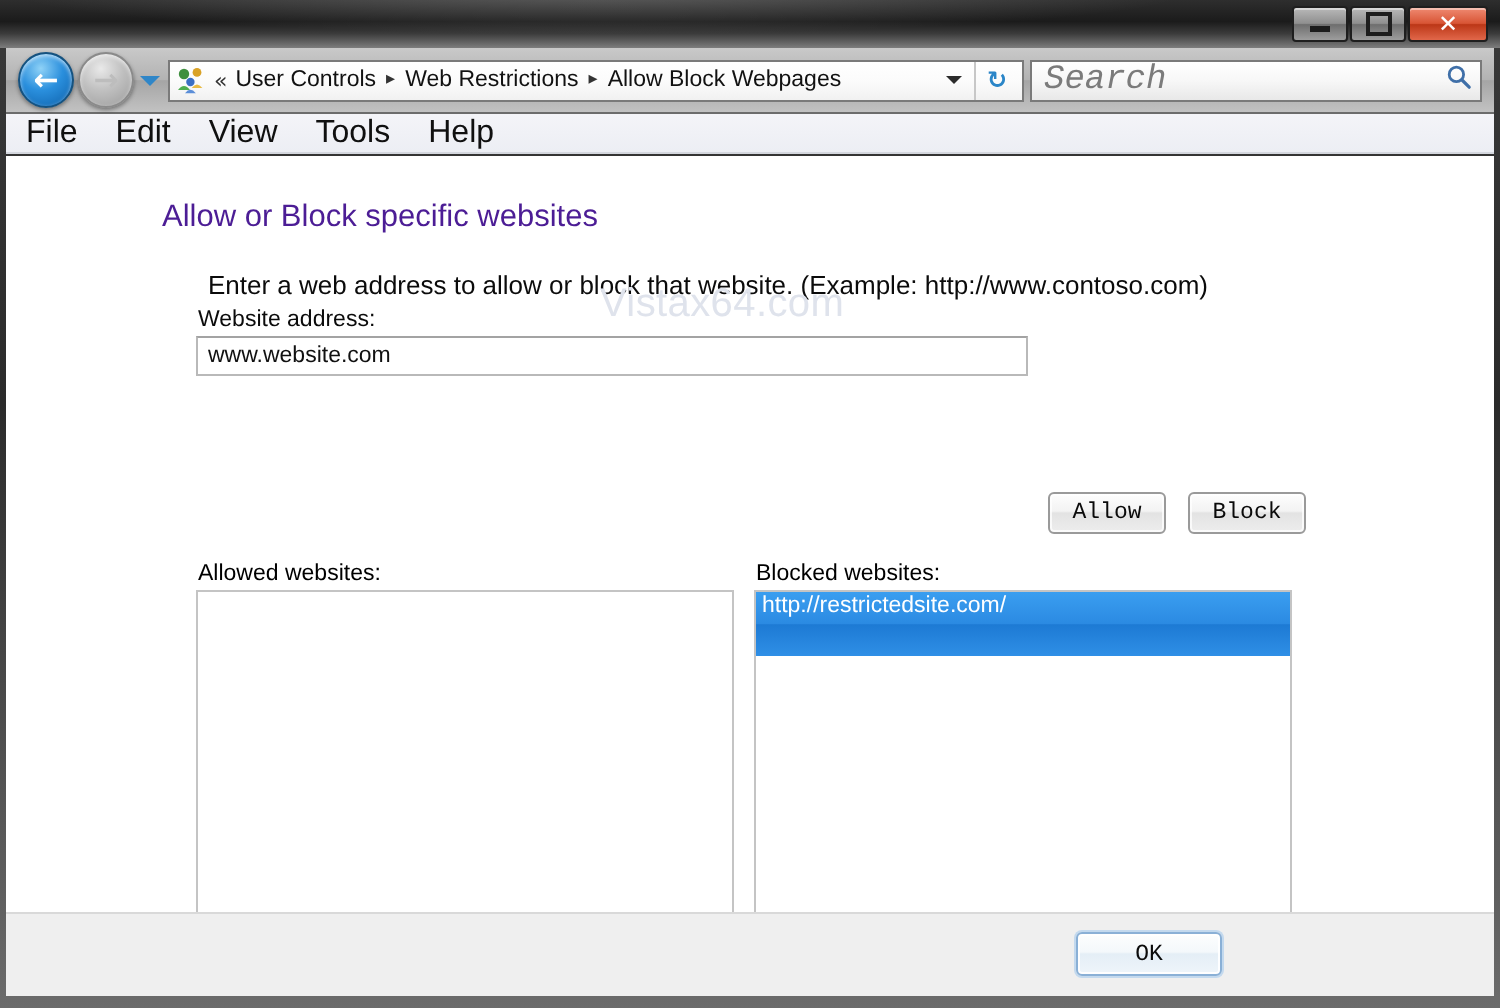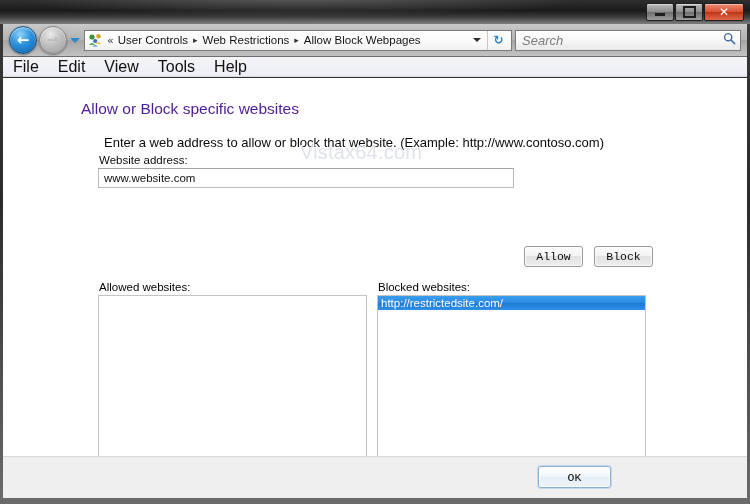--- a/index.html
+++ b/index.html
@@ -134,21 +134,21 @@
   }
   .searchbox {
     width: 226px; height: 21px; flex: none;
     background: linear-gradient(180deg,#ffffff 0%, #f7f7f7 50%, #e8e8e8 100%);
     border: 1px solid #7a7a7a;
     box-sizing: border-box;
     display: flex; align-items: center;
     padding: 0 4px 0 6px;
   }
   .searchbox .ph {
-    flex: 1; color: #7b7b7b; font-style: italic; font-size: 13px;
+    flex: 1; color: #7b7b7b; font-style: italic; font-size: 17px; font-family: Liberation Mono, monospace;
   }
   .search-icon { color: #3f6fa8; font-size: 12px; font-family: "DejaVu Sans", sans-serif; }
 
   
   .menubar {
     position: absolute;
     left: 3px; top: 57px; width: 744px; height: 20px;
     background: linear-gradient(180deg,#f4f4f8 0%, #eceef4 100%);
     display: flex; align-items: center;
     padding-left: 10px;
@@ -229,21 +229,21 @@
   .listbox {
     position: absolute;
     border: 1px solid #c4c4c4;
     background: #ffffff;
     box-sizing: border-box;
     overflow: hidden;
   }
   .list-allowed { left: 95px; top: 217px; width: 269px; height: 187px; }
   .list-blocked { left: 374px; top: 217px; width: 269px; height: 187px; }
   .list-item {
-    height: 14px;
+    height: 32px;
     font-size: 11.5px;
     line-height: 14px;
     padding: 0 3px;
     color: #111;
   }
   .list-item.selected {
     background: linear-gradient(180deg,#3a9ef0 0%, #2b8ae2 50%, #1d7ad4 51%, #2f8fe6 100%);
     color: #ffffff;
   }
 

